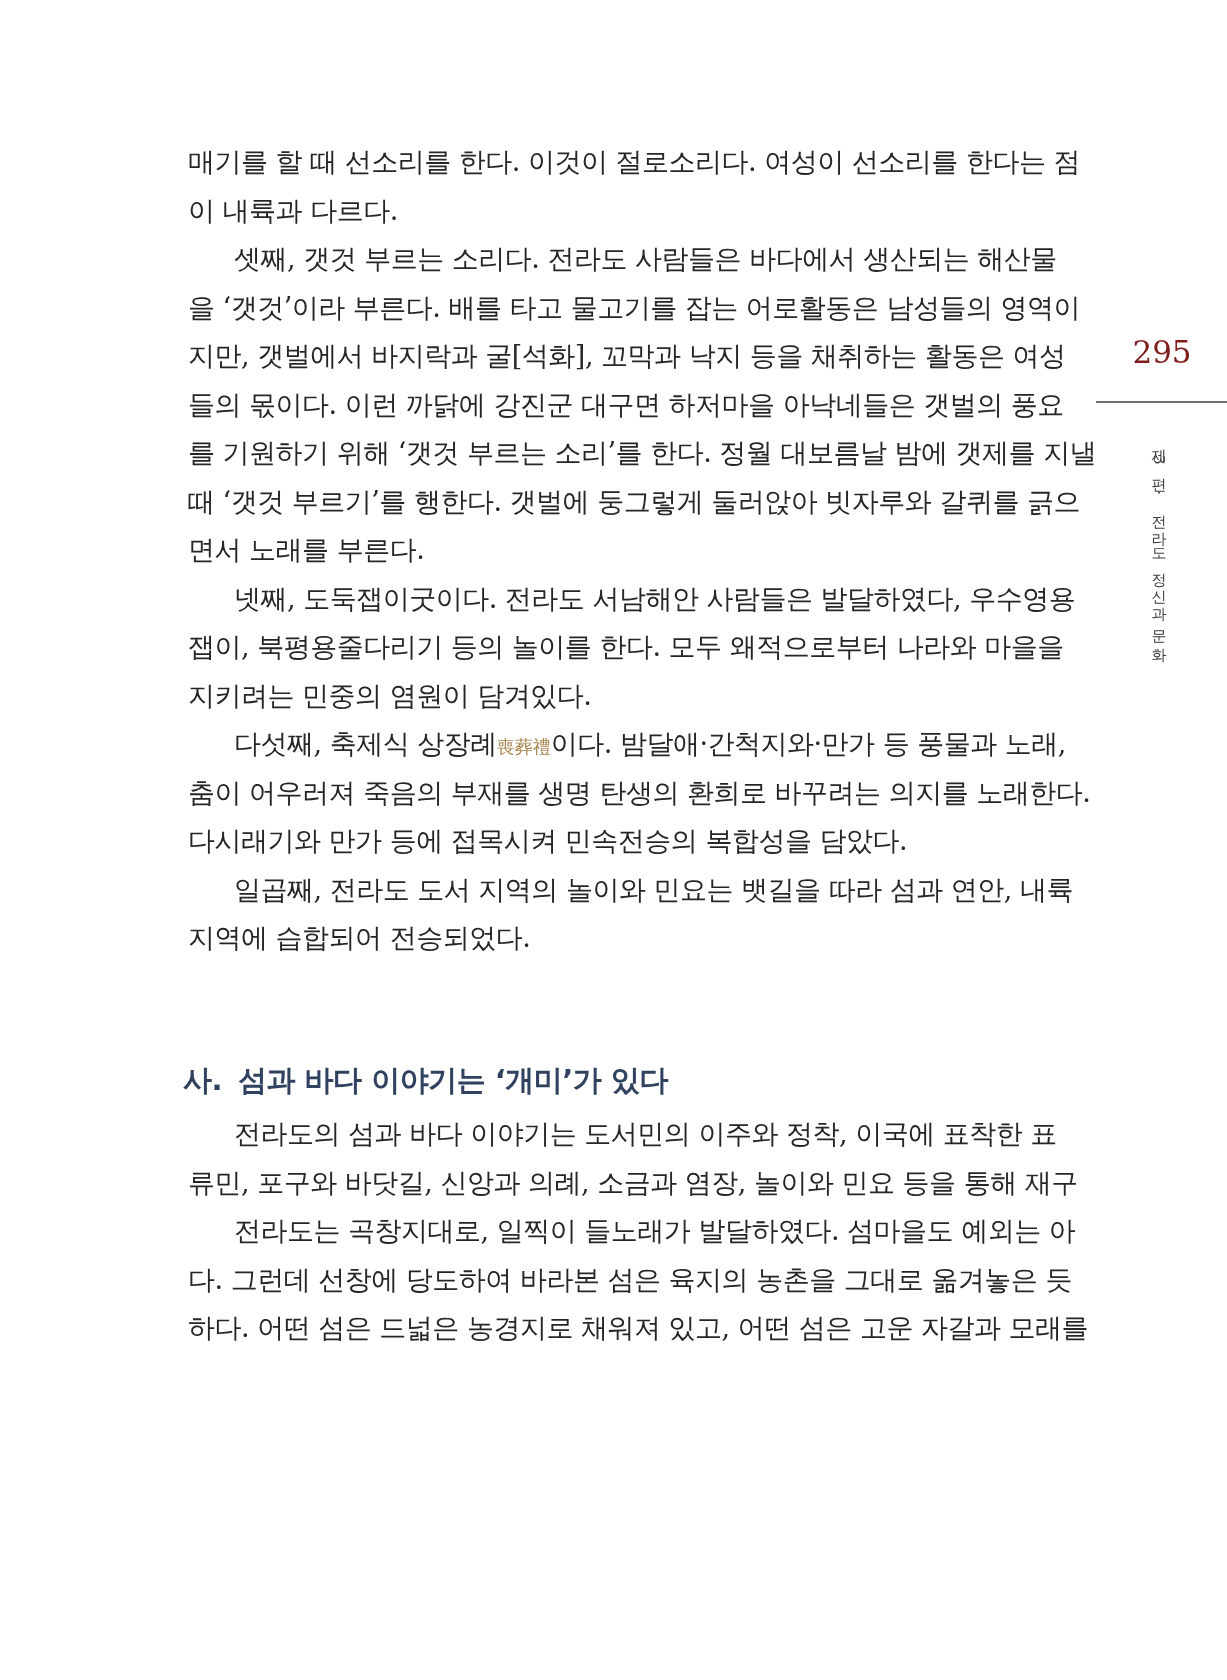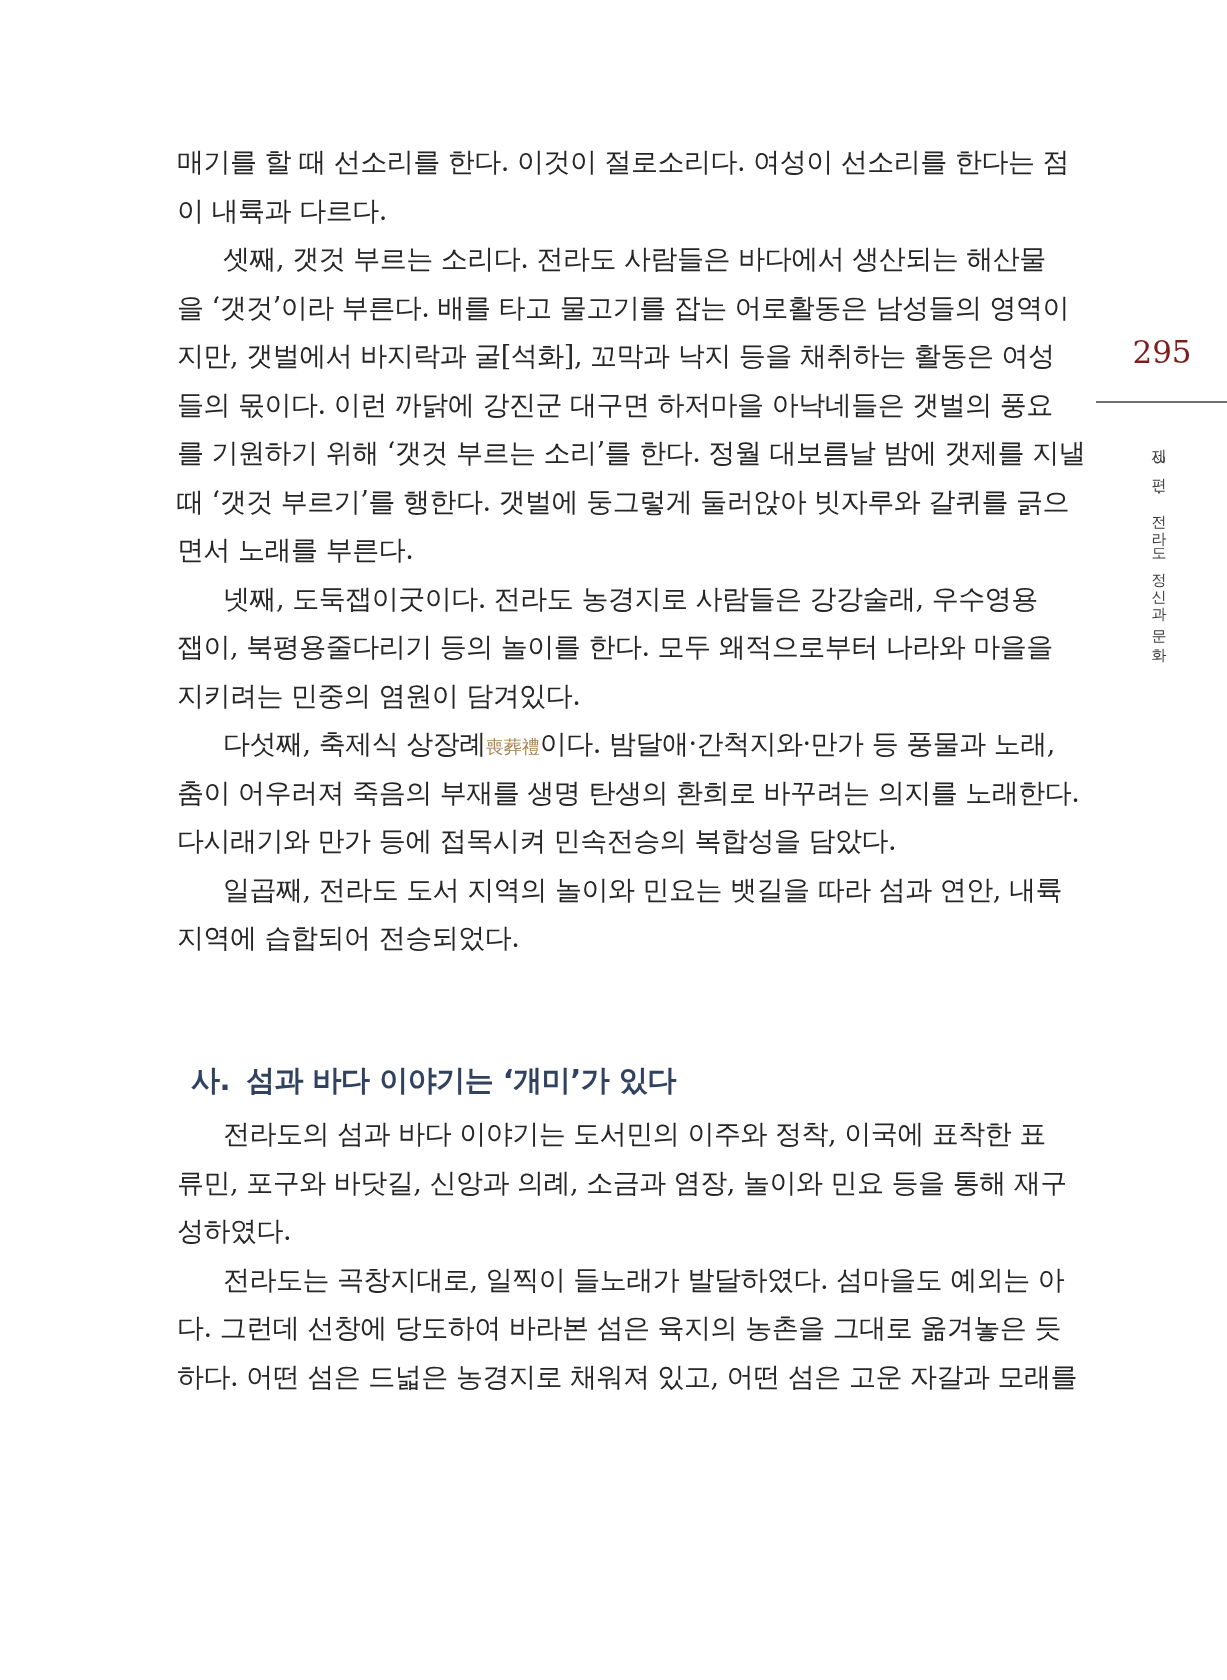--- a/index.html
+++ b/index.html
@@ -11,21 +11,21 @@
     position: relative;
     width: 1227px;
     height: 1680px;
     background: #ffffff;
     overflow: hidden;
     font-family: "DejaVu Serif", "Liberation Serif", serif;
   }
   
   .text-block {
     position: absolute;
-    left: 177px;
+    left: 188px;
     width: 740px;
   }
   #text-block-1 { top: 138px; }
   #text-block-2 { top: 1110px; }
   .line {
     height: 48.5px;
     line-height: 48.5px;
     font-size: 27px;
     color: #262626;
     letter-spacing: -0.5px;
@@ -34,21 +34,21 @@
   }
   .line.indent { padding-left: 46px; }
   .hanja {
     font-size: 18px;
     color: #a8834f;
     letter-spacing: 0;
   }
   
   #section-heading {
     position: absolute;
-    left: 191px;
+    left: 183px;
     top: 1060px;
     width: 740px;
     font-family: "DejaVu Sans", "Liberation Sans", sans-serif;
     font-weight: bold;
     font-size: 29px;
     line-height: 40px;
     color: #30425f;
     letter-spacing: -0.5px;
     white-space: nowrap;
   }
@@ -96,40 +96,39 @@
   <div id="text-block-1" class="text-block">
     <div class="line">매기를 할 때 선소리를 한다. 이것이 절로소리다. 여성이 선소리를 한다는 점</div>
     <div class="line">이 내륙과 다르다.</div>
     <div class="line indent">셋째, 갯것 부르는 소리다. 전라도 사람들은 바다에서 생산되는 해산물</div>
     <div class="line">을 ‘갯것’이라 부른다. 배를 타고 물고기를 잡는 어로활동은 남성들의 영역이</div>
     <div class="line">지만, 갯벌에서 바지락과 굴[석화], 꼬막과 낙지 등을 채취하는 활동은 여성</div>
     <div class="line">들의 몫이다. 이런 까닭에 강진군 대구면 하저마을 아낙네들은 갯벌의 풍요</div>
     <div class="line">를 기원하기 위해 ‘갯것 부르는 소리’를 한다. 정월 대보름날 밤에 갯제를 지낼</div>
     <div class="line">때 ‘갯것 부르기’를 행한다. 갯벌에 둥그렇게 둘러앉아 빗자루와 갈퀴를 긁으</div>
     <div class="line">면서 노래를 부른다.</div>
-    <div class="line indent">넷째, 도둑잽이굿이다. 전라도 농경지로 사람들은 강강술래, 우수영용</div>
+    <div class="line indent">넷째, 도둑잽이굿이다. 전라도 서남해안 사람들은 발달하였다, 우수영용</div>
     <div class="line">잽이, 북평용줄다리기 등의 놀이를 한다. 모두 왜적으로부터 나라와 마을을</div>
     <div class="line">지키려는 민중의 염원이 담겨있다.</div>
     <div class="line indent">
       <span>다섯째, 축제식 상장례</span><span class="hanja">喪葬禮</span><span>이다. 밤달애·간척지와·만가 등 풍물과 노래,</span>
     </div>
     <div class="line">춤이 어우러져 죽음의 부재를 생명 탄생의 환희로 바꾸려는 의지를 노래한다.</div>
     <div class="line">다시래기와 만가 등에 접목시켜 민속전승의 복합성을 담았다.</div>
     <div class="line indent">일곱째, 전라도 도서 지역의 놀이와 민요는 뱃길을 따라 섬과 연안, 내륙</div>
     <div class="line">지역에 습합되어 전승되었다.</div>
   </div>
 
   <div id="section-heading">
     <span class="heading-label">사.</span><span>섬과 바다 이야기는 ‘개미’가 있다</span>
   </div>
 
   <div id="text-block-2" class="text-block">
     <div class="line indent">전라도의 섬과 바다 이야기는 도서민의 이주와 정착, 이국에 표착한 표</div>
     <div class="line">류민, 포구와 바닷길, 신앙과 의례, 소금과 염장, 놀이와 민요 등을 통해 재구</div>
-    <div class="line">성하였다.</div>
     <div class="line indent">전라도는 곡창지대로, 일찍이 들노래가 발달하였다. 섬마을도 예외는 아</div>
     <div class="line">다. 그런데 선창에 당도하여 바라본 섬은 육지의 농촌을 그대로 옮겨놓은 듯</div>
     <div class="line">하다. 어떤 섬은 드넓은 농경지로 채워져 있고, 어떤 섬은 고운 자갈과 모래를</div>
   </div>
 
   <div id="page-number">295</div>
   <div id="page-number-rule"></div>
   <div id="edition-sidebar">제3편 · 전라도 정신과 문화</div>
 
 </div>

